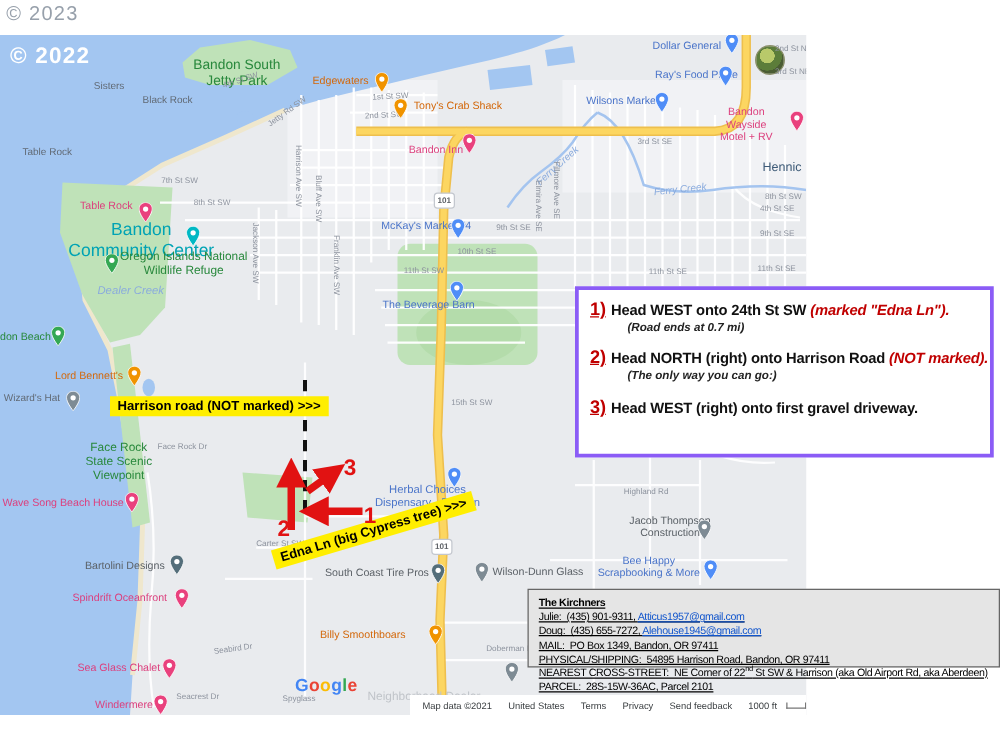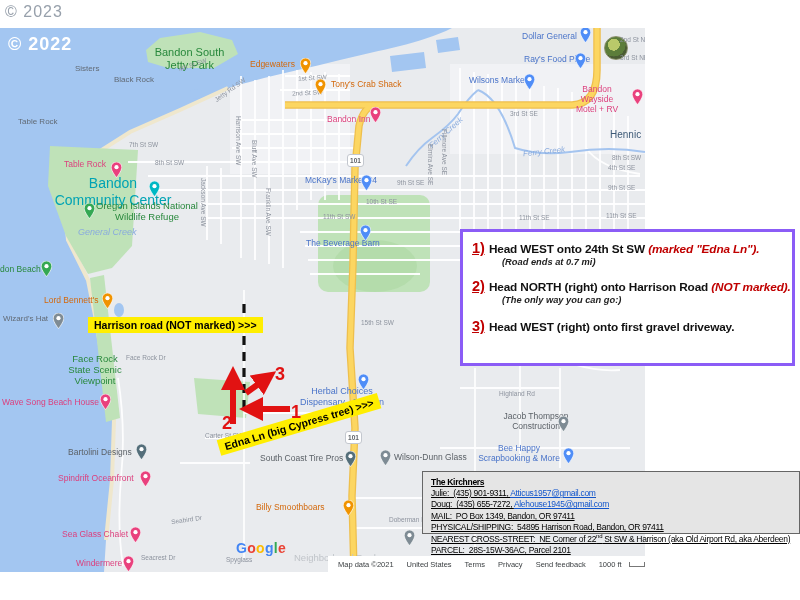--- a/index.html
+++ b/index.html
@@ -133,21 +133,21 @@
         <div class="ml biz" style="left: 522px; top: 3px;">Dollar General</div>
         <div class="ml biz" style="left: 524px; top: 26px;">Ray's Food Place</div>
         <div class="ml hotel" style="left: 597px; top: 56px; text-align: center; white-space: pre-line; transform: translateX(-50%);">Bandon Wayside
 Motel + RV</div>
         <div class="ml hotel" style="left: 327px; top: 86px;">Bandon Inn</div>
         <div class="ml hotel" style="left: 64px; top: 131px;">Table Rock</div>
         <div class="ml teal-label" style="left: 113px; top: 147px; text-align: center; white-space: pre-line; transform: translateX(-50%);">Bandon
 Community Center</div>
         <div class="ml park" style="left: 147px; top: 172px; font-size: 9.5px; text-align: center; white-space: pre-line; transform: translateX(-50%);">Oregon Islands National
 Wildlife Refuge</div>
-        <div class="ml water" style="left: 78px; top: 199px; font-size: 9px;">General Creek</div>
+        <div class="ml water" style="left: 78px; top: 199px; font-size: 9px;">Dealer Creek</div>
         <div class="ml biz" style="left: 289px; top: 147px; padding-left: 16px;">McKay's Market #4</div>
         <div class="ml biz" style="left: 306px; top: 210px;">The Beverage Barn</div>
         <div class="ml water" style="left: 425px; top: 100px; transform: rotate(-42deg);">Ferry Creek</div>
         <div class="ml water" style="left: 523px; top: 119px; transform: rotate(-6deg);">Ferry Creek</div>
         <div class="ml biz" style="left: 342px; top: 358px; font-size: 9px; text-align: center; white-space: pre-line; transform: translateX(-50%);">Herbal Choices
 Dispensary - Bandon</div>
         <div class="ml place2" style="left: 524px; top: 383px; text-align: center; white-space: pre-line; transform: translateX(-50%); margin-left: 12px;">Jacob Thompson
 Construction</div>
         <div class="ml biz" style="left: 519px; top: 415px; text-align: center; white-space: pre-line; transform: translateX(-50%);">Bee Happy
 Scrapbooking &amp; More</div>

